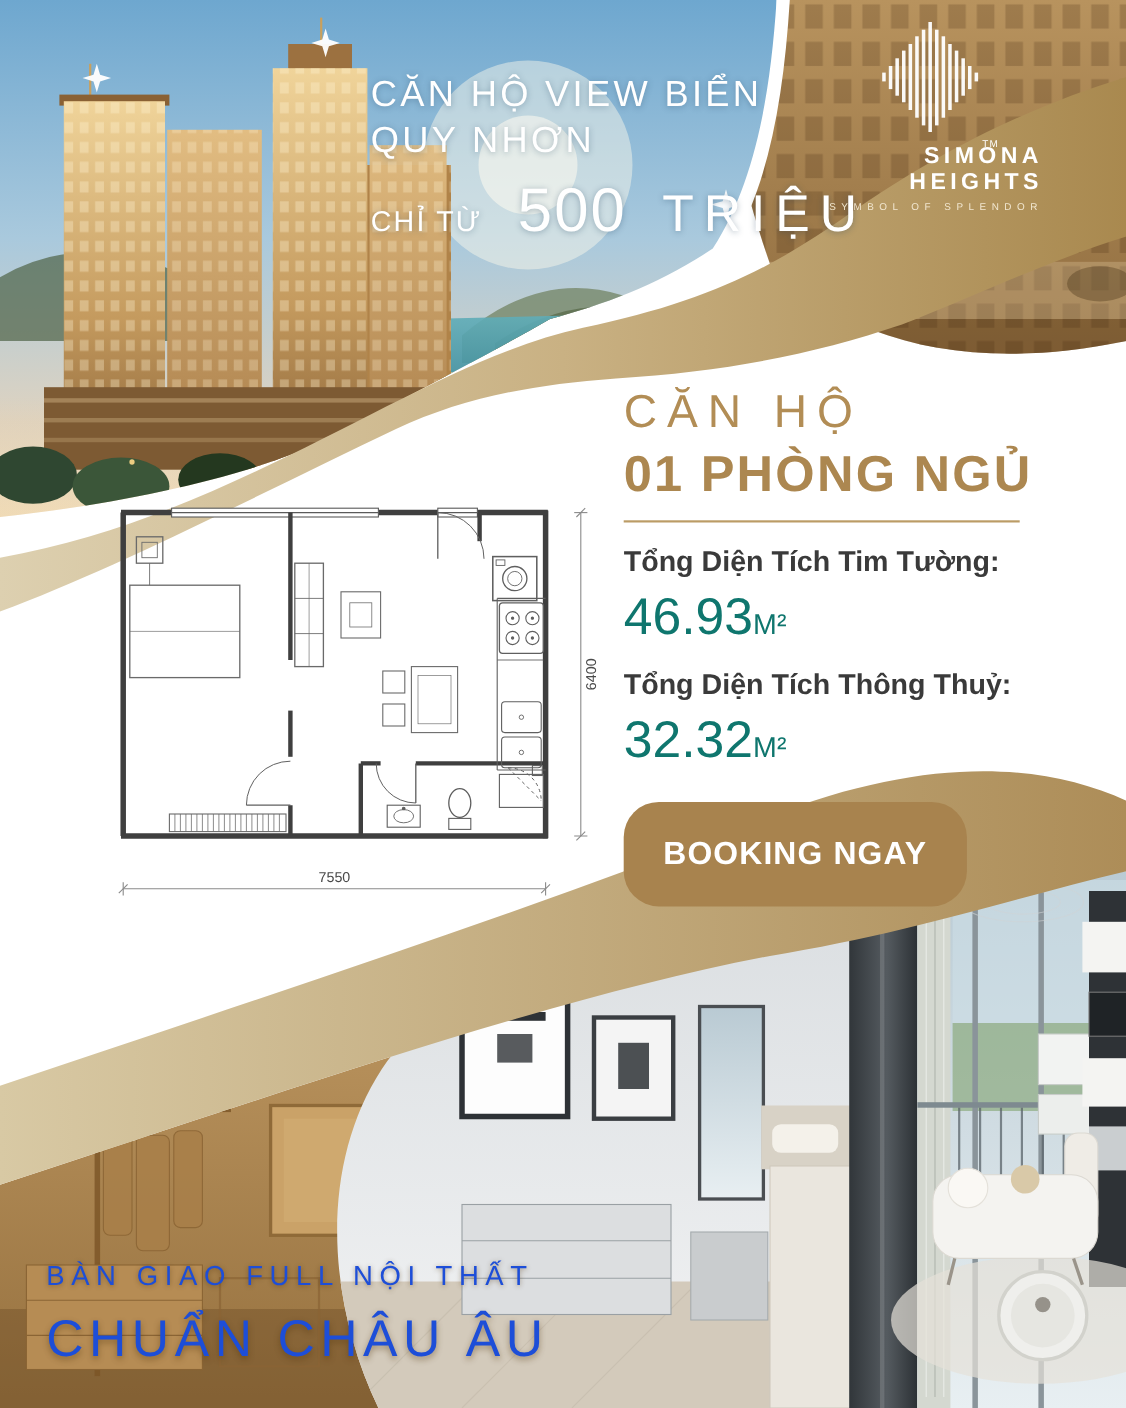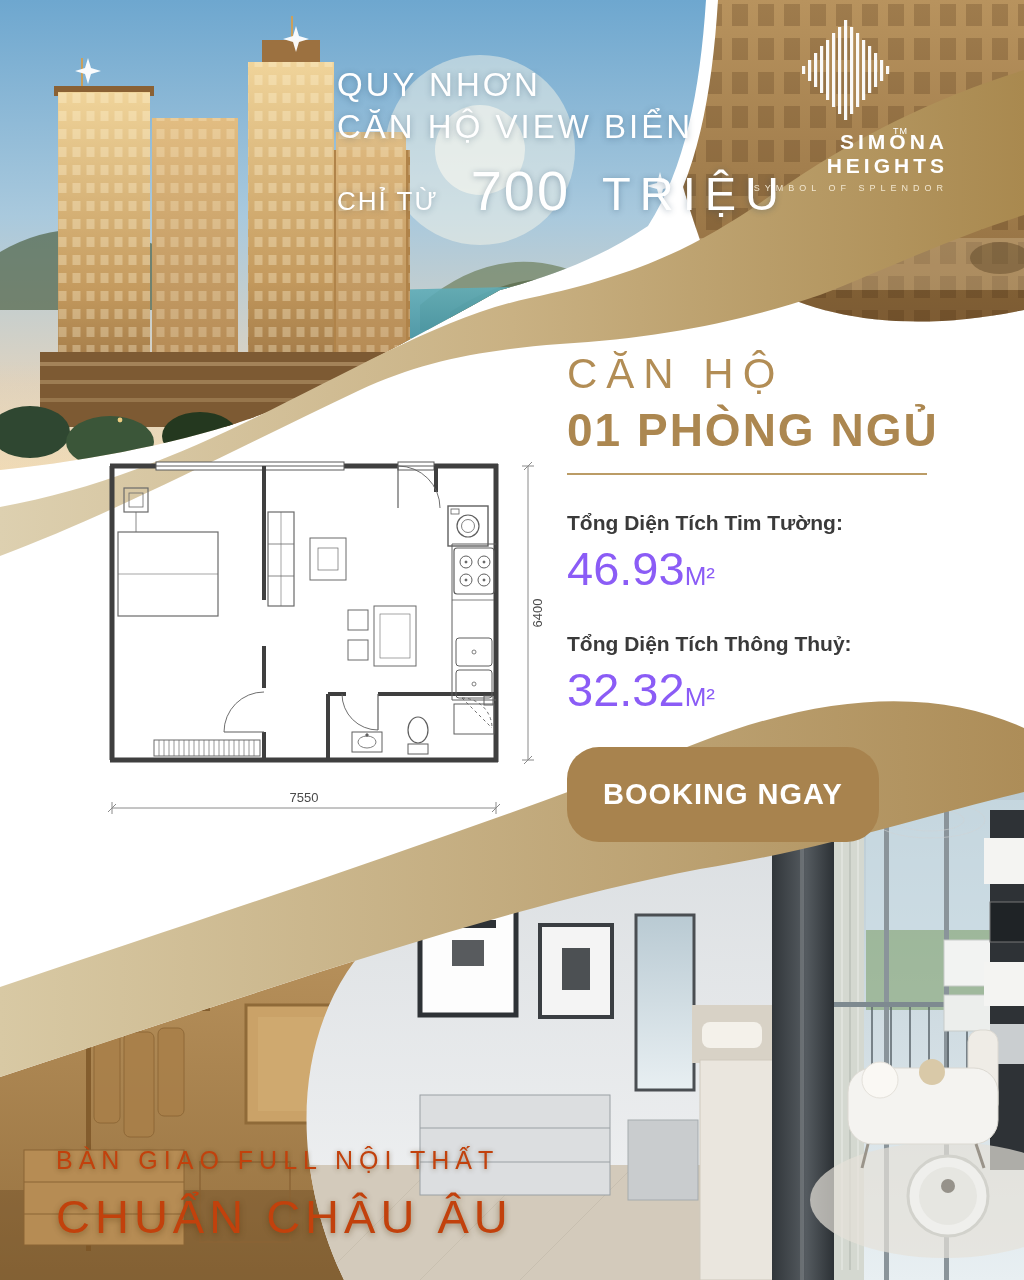--- a/index.html
+++ b/index.html
@@ -23,32 +23,32 @@
   .logo{left:742px;top:16px;width:206px;text-align:right;color:#fff;z-index:5;}
   .logo .tm{position:absolute;right:40px;top:110px;font-size:9px;letter-spacing:1px;}
   .logo-name{font-size:21px;letter-spacing:4px;margin-top:6px;font-weight:700;}
   .logo-tag{font-size:9px;letter-spacing:5px;margin-top:5px;color:#f1e6cf;}
 
   
   .unit{left:567px;top:350px;width:412px;z-index:5;}
   .u-t1{font-size:42px;letter-spacing:9px;color:#b28d55;}
   .u-t2{font-size:46px;letter-spacing:2px;color:#ac8750;font-weight:700;margin-top:5px;}
   .u-div{width:360px;height:2px;background:#bb9c66;margin-top:16px;}
-  .u-label{font-size:21px;color:#3a3a3a;font-weight:700;margin-top:36px;}
-  .u-val{font-size:47px;color:#8b5cf6;margin-top:6px;}
+  .u-label{font-size:26px;color:#3a3a3a;font-weight:700;margin-top:20px;}
+  .u-val{font-size:47px;color:#0f766e;margin-top:6px;}
   .u-val .sup{font-size:26px;}
   .book{display:inline-block;margin-top:30px;background:#a8834e;color:#fff;font-size:29px;
         font-weight:700;letter-spacing:1px;padding:31px 36px;border-radius:32px;border:none;
         cursor:pointer;font-family:inherit;}
 
   
   .plan-wrap{left:96px;top:448px;z-index:4;}
 
   
-  .footer{left:56px;top:1146px;color:#c2410c;z-index:6;}
+  .footer{left:42px;top:1146px;color:#1d4ed8;z-index:6;}
   .f1{font-size:25px;letter-spacing:6px;font-weight:400;text-shadow:0 1px 5px rgba(80,50,10,.45);}
   .f2{font-size:47px;letter-spacing:5px;font-weight:400;margin-top:14px;
       text-shadow:0 2px 6px rgba(80,50,10,.45);}
 </style>
 </head>
 <body>
 
 <div class="poster">
 
   <svg class="bg-art" width="1024" height="1280" viewBox="0 0 1024 1280">
@@ -289,25 +289,25 @@
       <circle cx="948" cy="1196" r="40" fill="#efefec" stroke="#d2d2cc" stroke-width="3"></circle>
       <circle cx="948" cy="1196" r="29" fill="#e6e6e1"></circle>
       <circle cx="948" cy="1186" r="7" fill="#96928a"></circle>
     </g>
 
     <path fill="url(#bandG2)" d="M0,987 C250,903 480,828 700,742 C840,688 945,692 1024,728
          L1024,792 C930,814 830,848 700,869 C500,907 260,992 0,1077 Z"></path>
   </svg>
 
   <div class="abs hero-text">
+    <div class="hl">CĂN HỘ VIEW BIỂN</div>
     <div class="hl">QUY NHƠN</div>
-    <div class="hl">CĂN HỘ VIEW BIỂN</div>
     <div class="price">
       <span class="pp">CHỈ TỪ</span>
-      <span class="pv">700</span>
+      <span class="pv">500</span>
       <span class="pu">TRIỆU</span>
     </div>
   </div>
 
   <div class="abs logo">
     <svg width="96" height="108" viewBox="0 0 96 108" style="margin:0 auto;">
       <g fill="#ffffff" opacity="0.96">
         <rect x="5" y="50" width="3.2" height="8"></rect>
         <rect x="11" y="44" width="3.2" height="21"></rect>
         <rect x="17" y="37" width="3.2" height="34"></rect>

